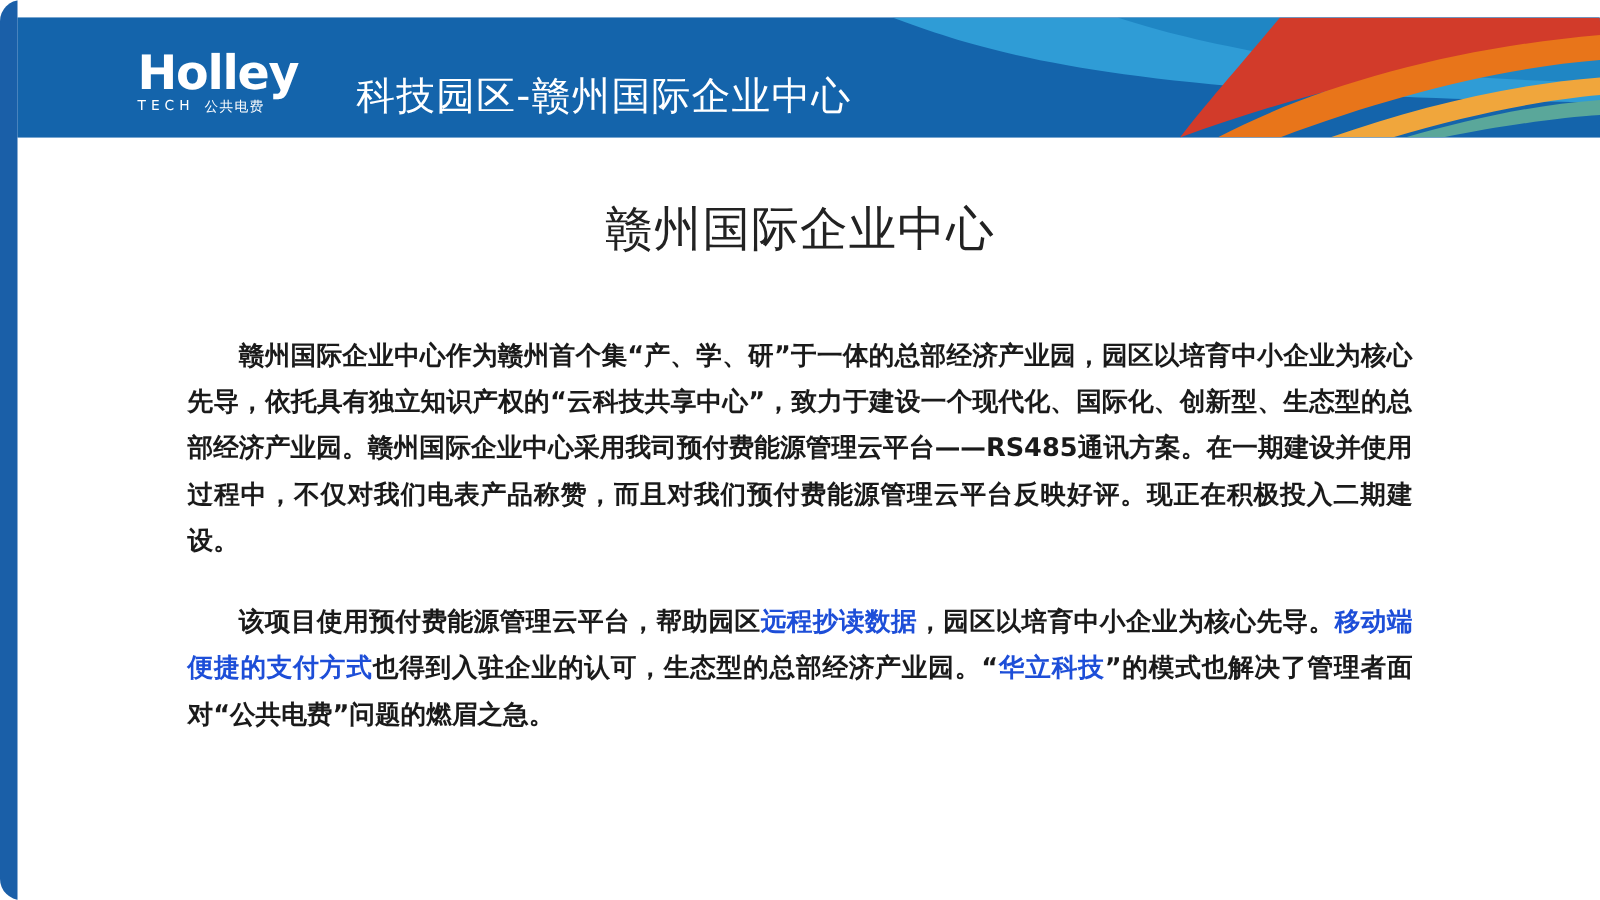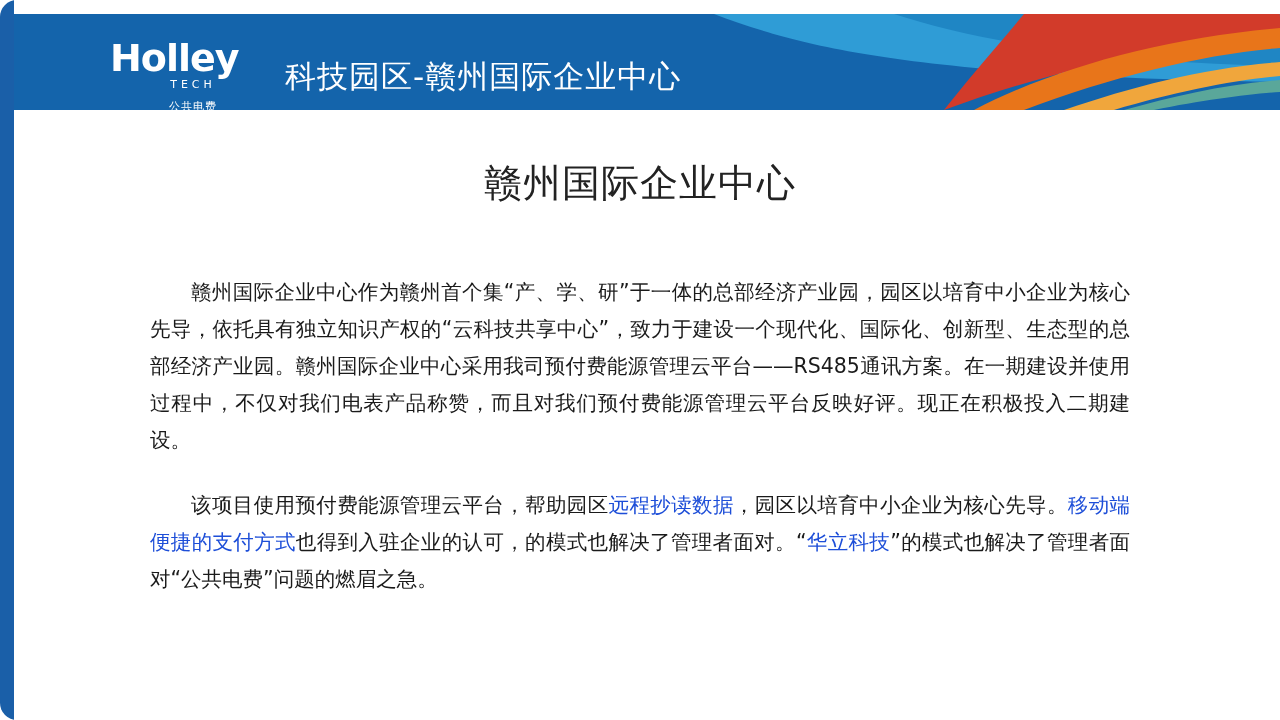--- a/index.html
+++ b/index.html
@@ -59,24 +59,22 @@
     font-family: "DejaVu Sans", sans-serif;
     font-weight: bold;
     font-size: 38px;
     color: #ffffff;
     letter-spacing: -1px;
     line-height: 36px;
     white-space: nowrap;
   }
   .logo-sub {
     display: flex;
-    align-items: center;
     gap: 8px;
     margin-top: 2px;
-    flex-direction: column;
   }
   .logo-sub-en {
     font-family: "DejaVu Sans", sans-serif;
     font-size: 11px;
     color: #ffffff;
     letter-spacing: 4px;
   }
   .logo-sub-cn {
     font-family: "DejaVu Sans", sans-serif;
     font-size: 11px;
@@ -112,21 +110,22 @@
     top: 262px;
     width: 980px;
   }
   .para {
     font-family: "DejaVu Sans", sans-serif;
     font-size: 20.5px;
     line-height: 37px;
     color: #1a1a1a;
     text-indent: 2em;
     text-align: justify;
-    margin: 12px 0 12px 0;
+    margin: 4px 0 12px 0;
+    font-weight: bold;
   }
   .para.second {
     margin-top: 28px;
   }
   .hl {
     color: #1d4ed8;
   }
 </style>
 </head>
 <body>
@@ -154,16 +153,16 @@
       </div>
     </div>
 
     <div class="header-title">科技园区-赣州国际企业中心</div>
   </div>
 
   <div class="slide-title">赣州国际企业中心</div>
 
   <div class="body-block">
     <p class="para">赣州国际企业中心作为赣州首个集“产、学、研”于一体的总部经济产业园，园区以培育中小企业为核心先导，依托具有独立知识产权的“云科技共享中心”，致力于建设一个现代化、国际化、创新型、生态型的总部经济产业园。赣州国际企业中心采用我司预付费能源管理云平台——RS485通讯方案。在一期建设并使用过程中，不仅对我们电表产品称赞，而且对我们预付费能源管理云平台反映好评。现正在积极投入二期建设。</p>
-    <p class="para second"><span>该项目使用预付费能源管理云平台，帮助园区</span><span class="hl">远程抄读数据</span><span>，园区以培育中小企业为核心先导。</span><span class="hl">移动端便捷的支付方式</span><span>也得到入驻企业的认可，的模式也解决了管理者面对。“</span><span class="hl">华立科技</span><span>”的模式也解决了管理者面对“公共电费”问题的燃眉之急。</span></p>
+    <p class="para second"><span>该项目使用预付费能源管理云平台，帮助园区</span><span class="hl">远程抄读数据</span><span>，园区以培育中小企业为核心先导。</span><span class="hl">移动端便捷的支付方式</span><span>也得到入驻企业的认可，生态型的总部经济产业园。“</span><span class="hl">华立科技</span><span>”的模式也解决了管理者面对“公共电费”问题的燃眉之急。</span></p>
   </div>
 
 </div>
 
 </body></html>

